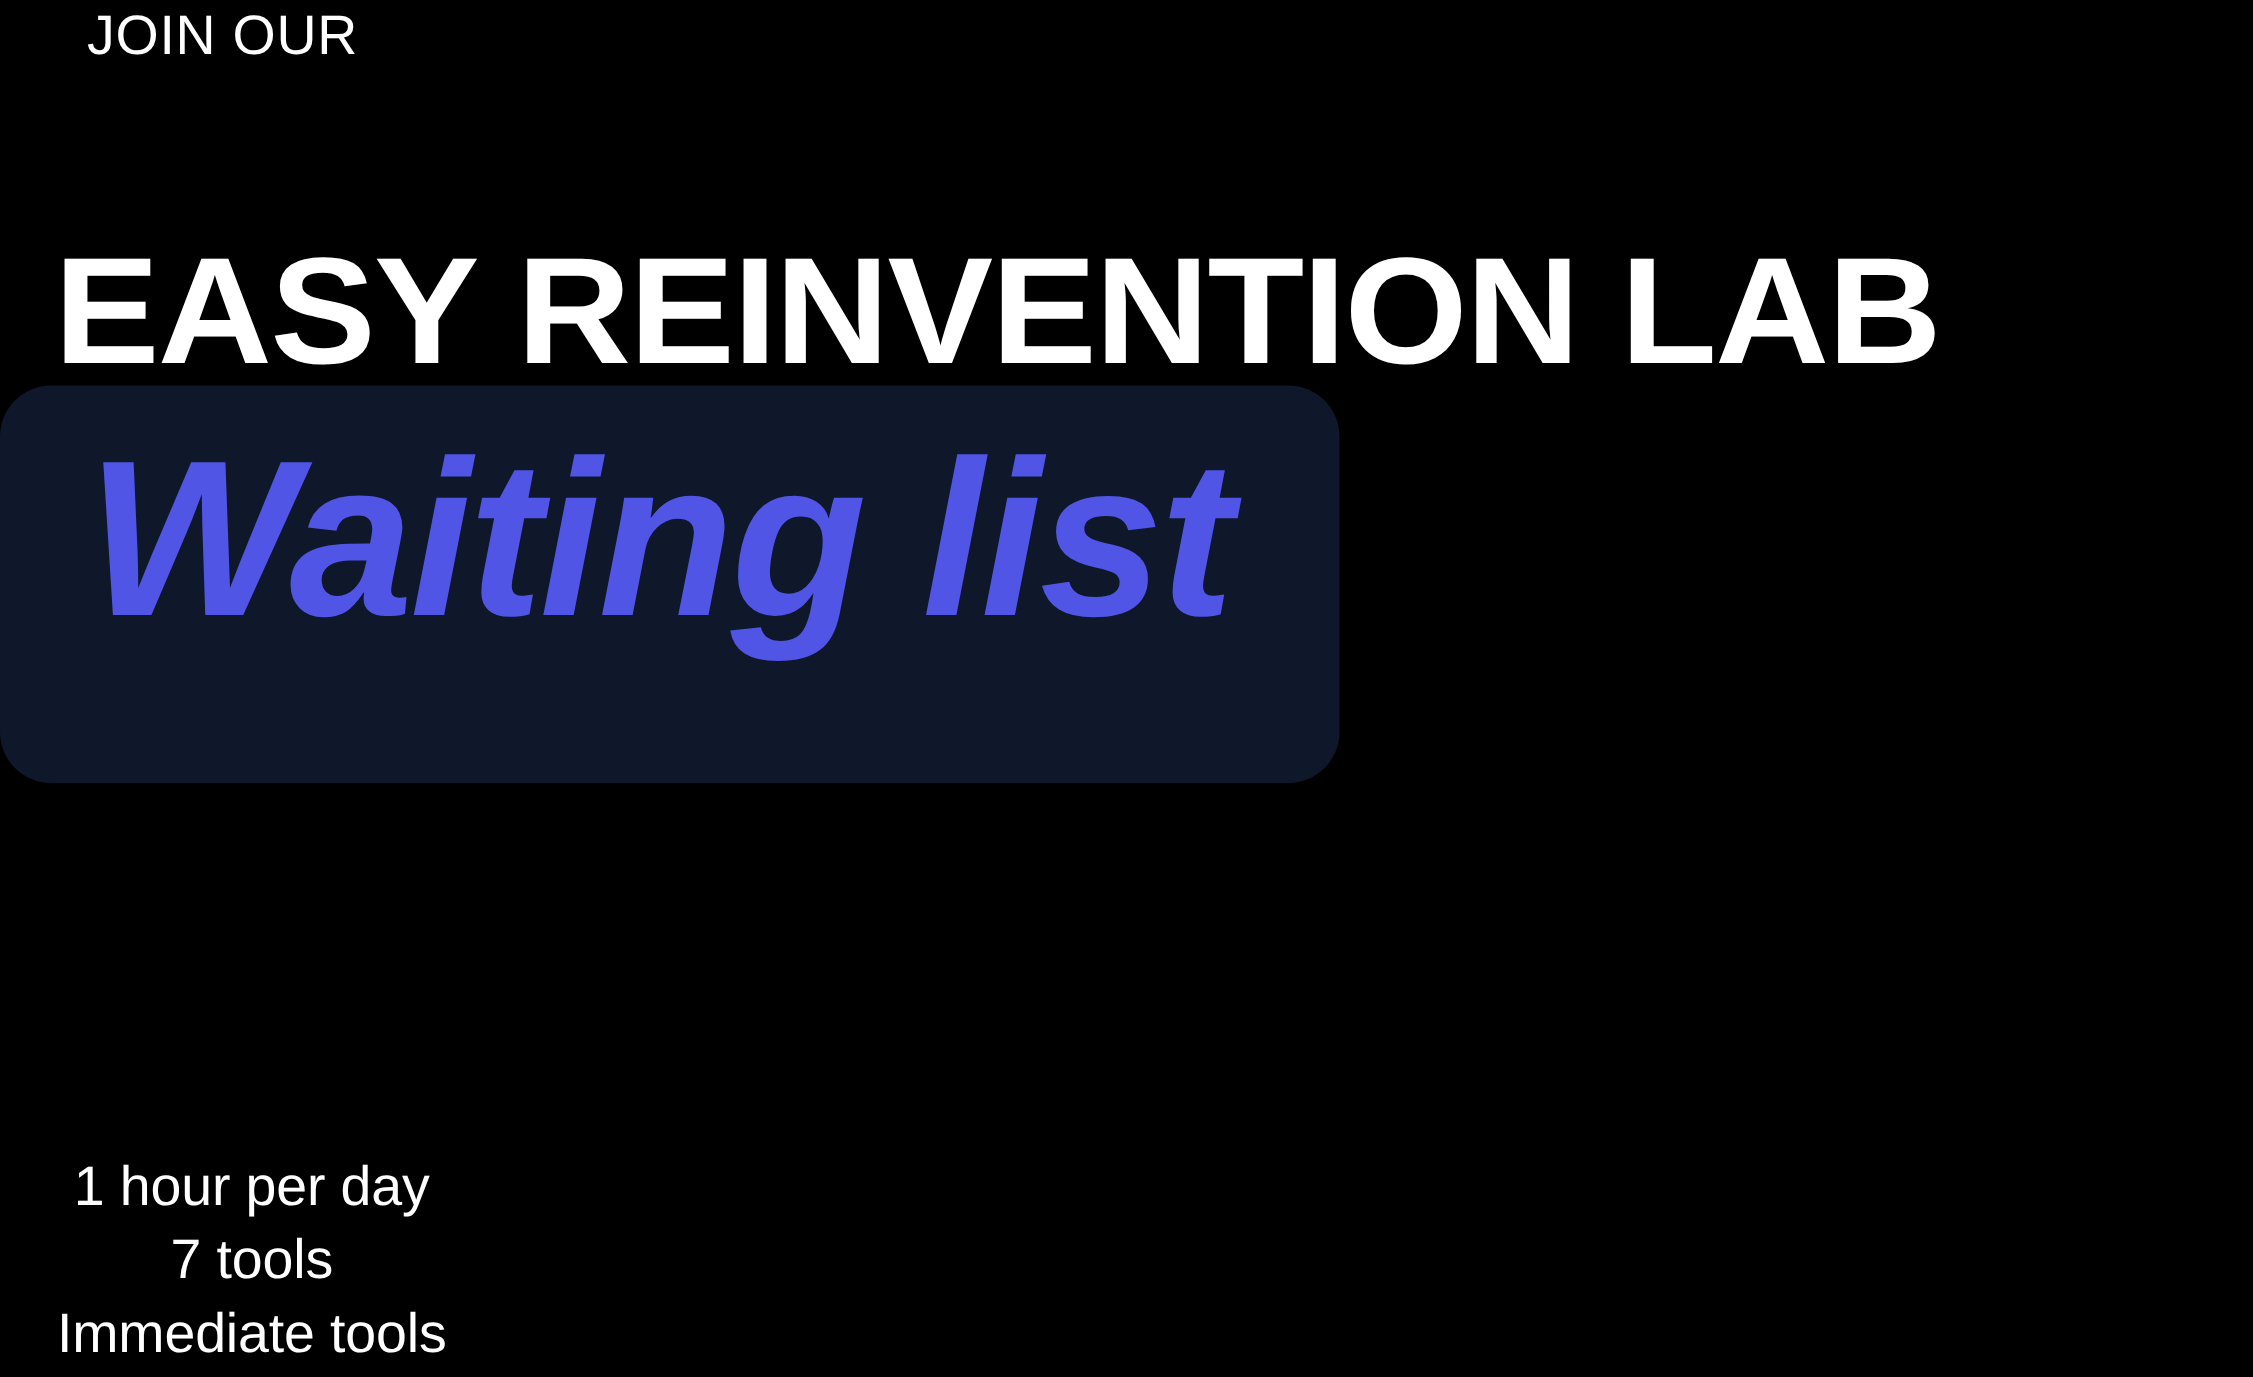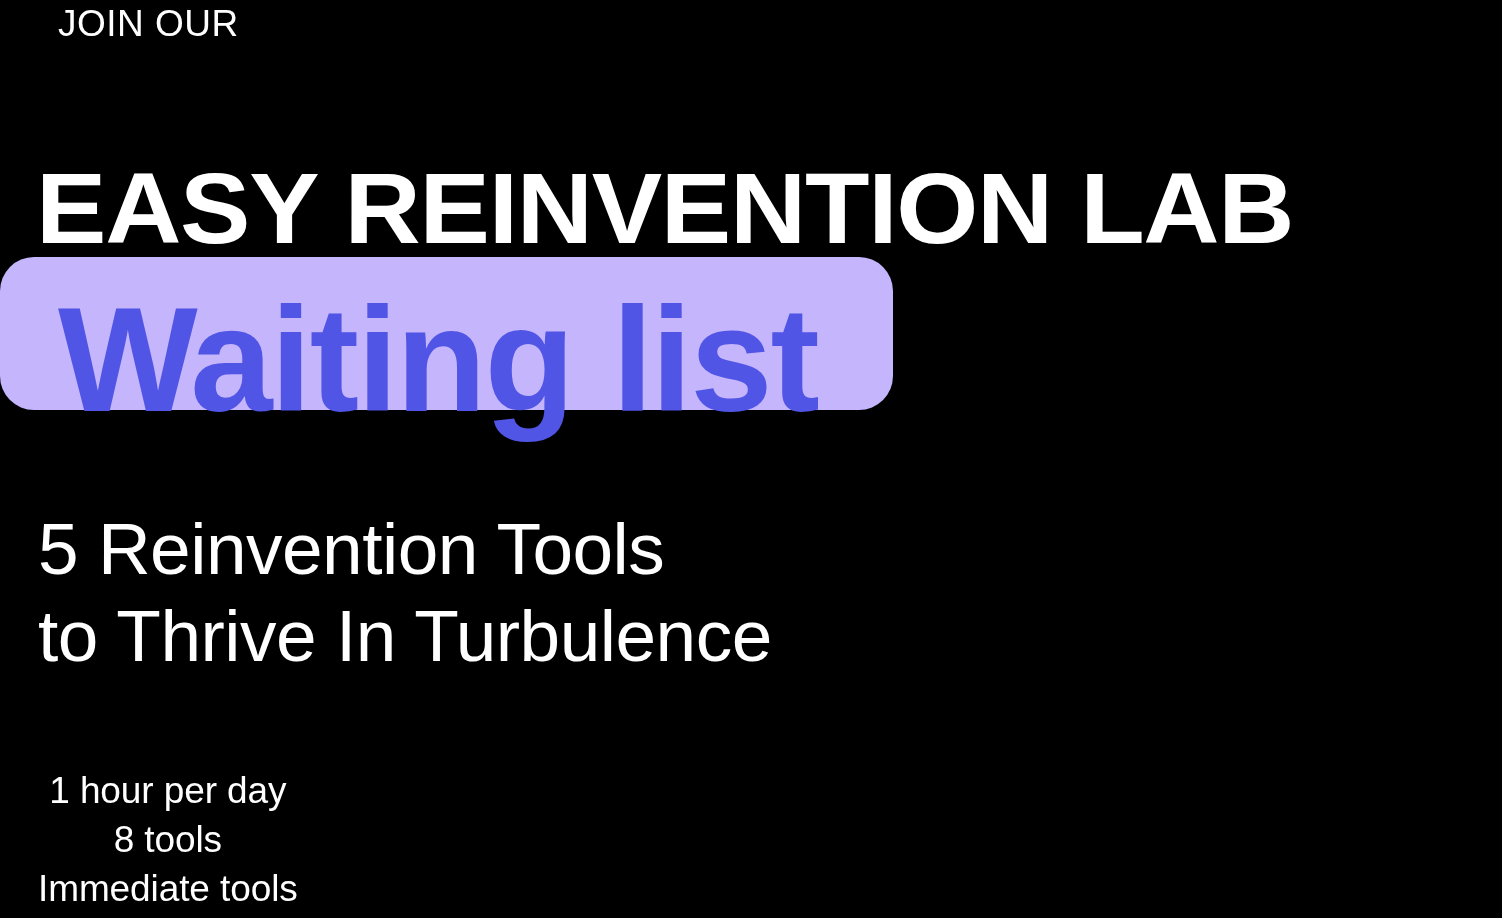--- a/index.html
+++ b/index.html
@@ -53,24 +53,25 @@
     transform: scaleX(1.045);
     transform-origin: left center;
   }
 
   
   .badge {
     position: absolute;
     left: 0px;
     top: 257px;
     width: 893px;
-    height: 153px;
-    background: #c4b5fd;
+    height: 265px;
+    background: #0f172a;
     border-radius: 34px;
     box-sizing: border-box;
+    font-style: italic;
   }
   .badge-text {
     position: absolute;
     left: 58px;
     top: -4px;
     height: 213px;
     display: flex;
     align-items: center;
     font-family: "Liberation Sans", sans-serif;
     font-size: 148px;
@@ -117,24 +118,20 @@
 <div class="poster">
 
   <div class="eyebrow">JOIN OUR</div>
 
   <h1 class="headline">EASY REINVENTION LAB</h1>
 
   <div class="badge">
     <span class="badge-text">Waiting list</span>
   </div>
 
-  <div class="subheading">
-    <span class="subheading-line">5 Reinvention Tools</span>
-    <span class="subheading-line">to Thrive In Turbulence</span>
-  </div>
 
   <div class="benefits">
     <span class="benefit-line">1 hour per day</span>
-    <span class="benefit-line">8 tools</span>
+    <span class="benefit-line">7 tools</span>
     <span class="benefit-line">Immediate tools</span>
   </div>
 
 </div>
 
 </body></html>

